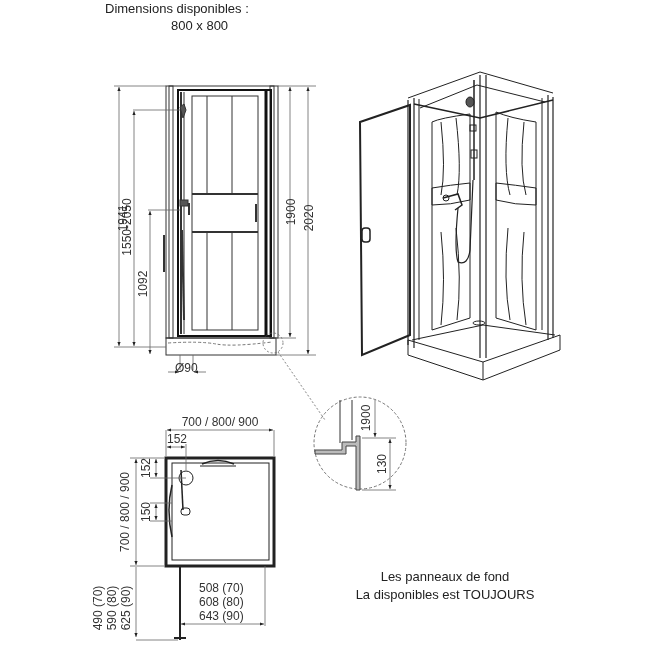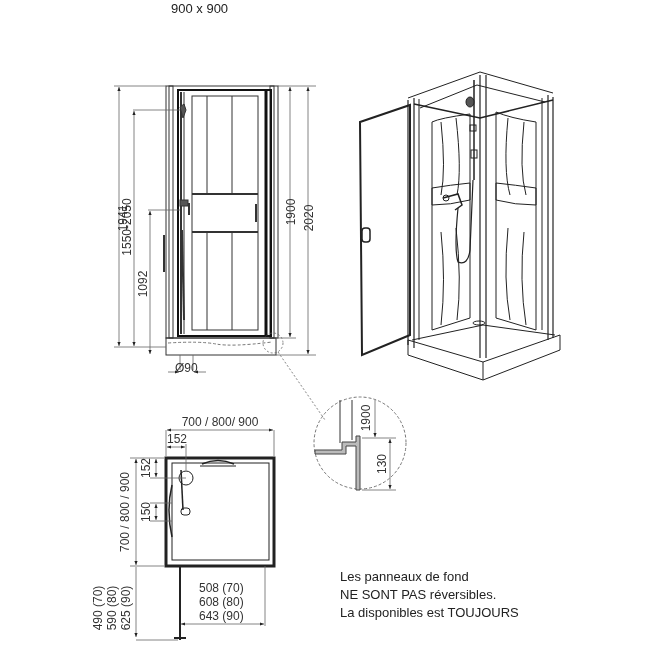--- a/index.html
+++ b/index.html
@@ -1,30 +1,31 @@
 <!DOCTYPE html>
 <html><head>
 <meta charset="utf-8">
 <style>
   html, body { margin: 0; padding: 0; background: #ffffff; }
   body { width: 650px; height: 650px; position: relative; overflow: hidden;
          font-family: "Liberation Sans", sans-serif; color: #222; }
   .abs { position: absolute; }
   .hdr { left: 105px; top: 0px; font-size: 13px; line-height: 17px; color: #222; }
   .hdr .dim { padding-left: 66px; display: block; }
-  .note { left: 340px; top: 568px; width: 210px; text-align: left;
+  .note { left: 340px; top: 568px; width: 210px; text-align: center;
           font-size: 13px; line-height: 18px; color: #222; }
   svg { position: absolute; left: 0; top: 0; }
   svg text { font-family: "Liberation Sans", sans-serif; fill: #333; }
 </style>
 </head>
 <body>
 
 <div class="abs hdr">
-  <span class="dim">900 x 900</span>
+  <span>Dimensions disponibles :</span>
+  <span class="dim">800 x 800</span>
 </div>
 
 <svg width="650" height="650" viewBox="0 0 650 650">
   <defs>
     <marker id="arr" viewBox="0 0 10 10" refX="10" refY="5" markerWidth="5" markerHeight="5" orient="auto-start-reverse">
       <path d="M0,1 L10,5 L0,9 z" fill="#222"></path>
     </marker>
   </defs>
 
   <g stroke="#333" fill="none" stroke-width="1">
@@ -193,15 +194,14 @@
   <text x="199" y="606" font-size="12">608 (80)</text>
   <text x="199" y="620" font-size="12">643 (90)</text>
 
   <text x="102" y="608" font-size="12" transform="rotate(-90 102 608)" text-anchor="middle">490 (70)</text>
   <text x="116" y="608" font-size="12" transform="rotate(-90 116 608)" text-anchor="middle">590 (80)</text>
   <text x="130" y="608" font-size="12" transform="rotate(-90 130 608)" text-anchor="middle">625 (90)</text>
 </svg>
 
 <div class="abs note">
   <div>Les panneaux de fond</div>
-  <div>NE SONT PAS réversibles.</div>
   <div>La disponibles est TOUJOURS</div>
 </div>
 
 </body></html>

